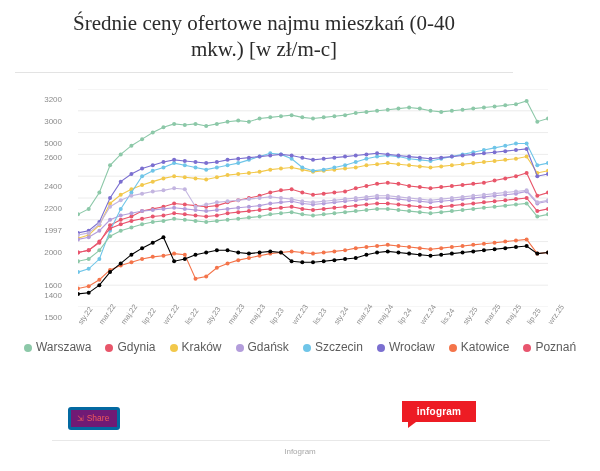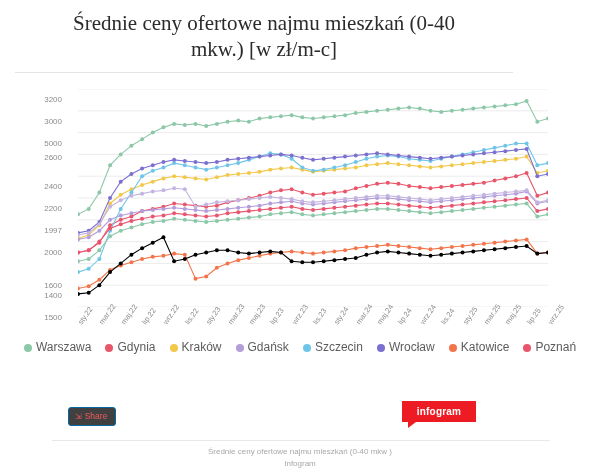--- a/index.html
+++ b/index.html
@@ -95,26 +95,26 @@
     width: 8px;
     height: 8px;
     border-radius: 50%;
     margin-right: 4px;
     vertical-align: -1px;
   }
   #share-btn {
     position: absolute;
     left: 68px;
     top: 407px;
-    border: 1px solid #0369a1;
+    border: 3px solid #0369a1;
     color: #f05a5a;
     border-radius: 3px;
     font-size: 8.5px;
     padding: 3px 8px 3px 6px;
-    background: #404040;
+    background: #701a75;
     line-height: 11px;
     cursor: pointer;
     text-align: right;
   }
   #share-btn .sh-icon {
     display: inline-block;
     margin-right: 3px;
     font-size: 8px;
   }
   #infogram-badge {
@@ -731,17 +731,16 @@
   <div id="share-btn">
     <span class="sh-icon">⇲</span><span>Share</span>
   </div>
 
   <div id="infogram-badge">
     <span>infogram</span>
   </div>
 
   <div id="footer-rule"></div>
   <div id="footer">
-    <div>Średnie ceny ofertowe najmu mieszkań (0-40 mkw )</div>
     <div>Infogram</div>
   </div>
 
 </div>
 
 </body></html>

